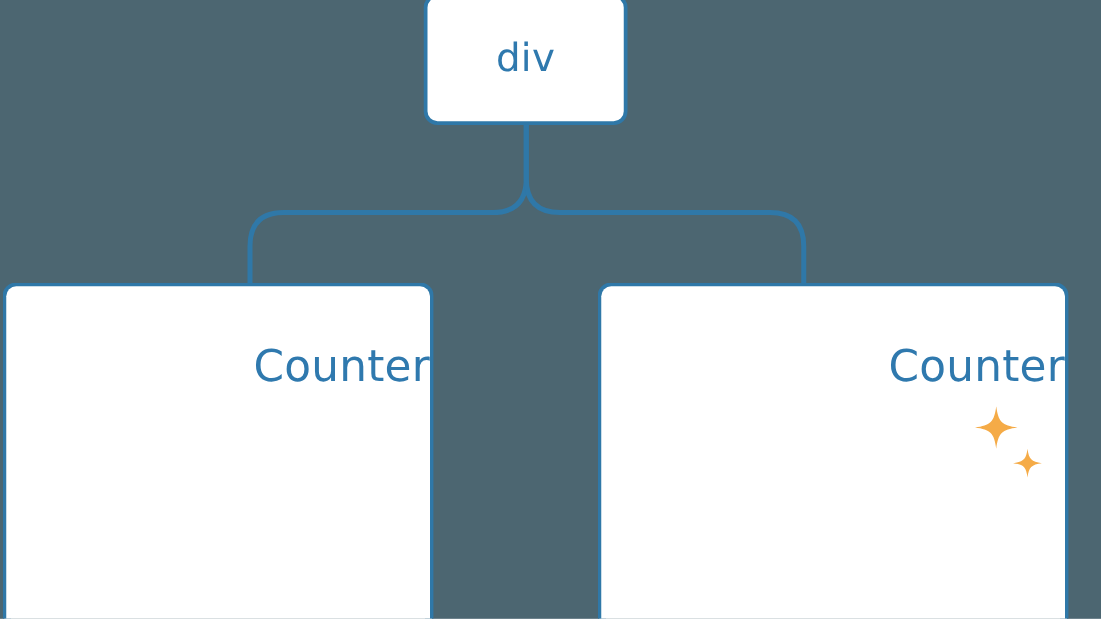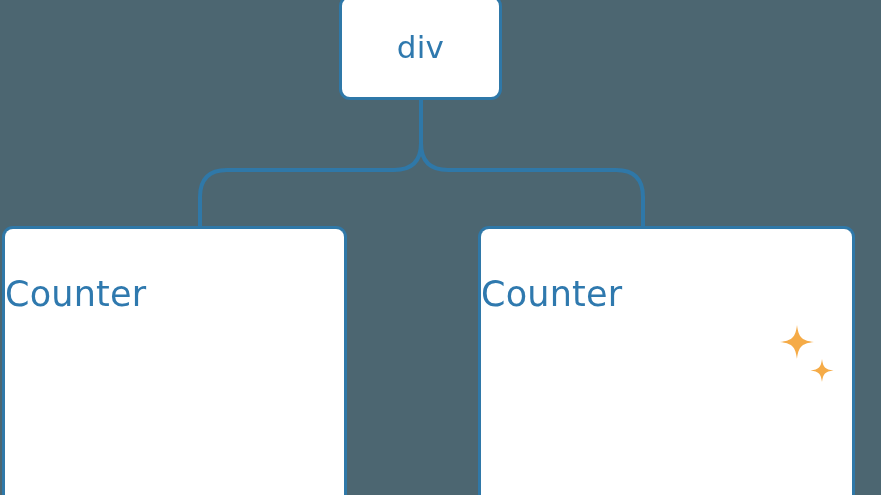--- a/index.html
+++ b/index.html
@@ -75,21 +75,21 @@
     border-bottom: none;
     border-bottom-left-radius: 0;
     border-bottom-right-radius: 0;
   }
 
   .component-name {
     position: absolute;
     top: 48px;
     left: 0;
     right: 0;
-    text-align: left;
+    text-align: right;
     color: #2f79ae;
     font-size: 35px;
     line-height: 1;
     letter-spacing: 0.2px;
   }
 
   
   .sparkle-group {
     position: absolute;
     left: 294px;

